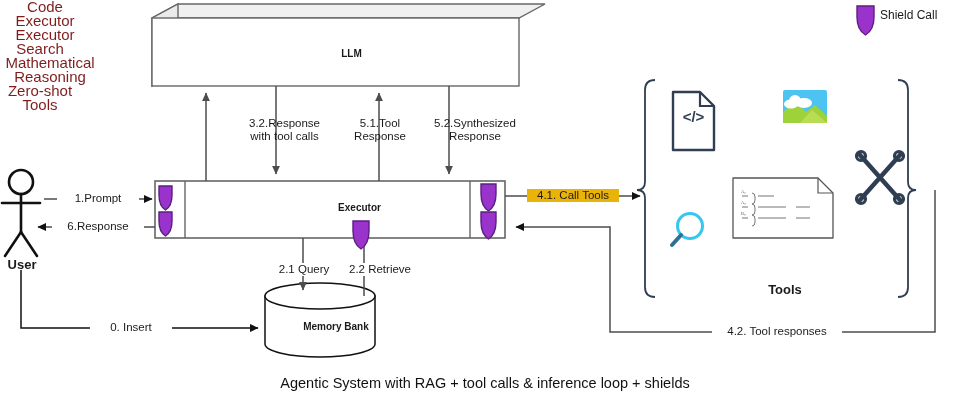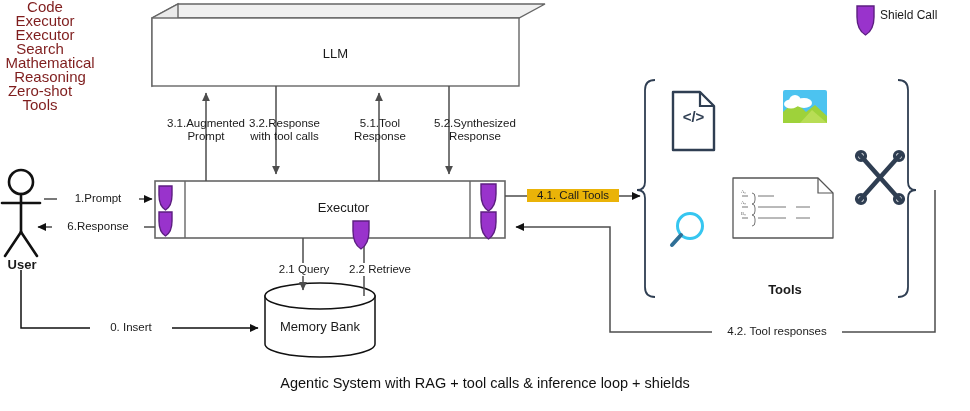--- a/index.html
+++ b/index.html
@@ -3,21 +3,21 @@
 <meta charset="utf-8">
 <style>
   html,body{margin:0;padding:0;background:#ffffff;}
   body{width:970px;height:411px;position:relative;overflow:hidden;
        font-family:"Liberation Sans",sans-serif;color:#000;}
   #stage{position:absolute;left:0;top:0;width:970px;height:411px;}
   svg{position:absolute;left:0;top:0;width:970px;height:411px;overflow:visible;}
   .lbl{position:absolute;font-size:11.5px;color:#1a1a1a;line-height:13px;
        text-align:center;white-space:pre-line;}
   .bold{font-weight:bold;}
-  .node-title{font-weight:normal;font-size:13px;}
+  .node-title{font-weight:bold;font-size:10px;margin-left:16px;}
   .cap{font-size:14.5px;color:#111;}
   .toolname{font-size:15px;color:#7f1d1d;text-align:center;line-height:14px;}
 </style>
 </head>
 <body>
 
 <div id="stage">
 
   <svg viewBox="0 0 970 411">
     <defs>
@@ -147,22 +147,20 @@
   </svg>
 
   <div class="lbl node-title" style="left:152px;top:47px;width:367px;">LLM</div>
 
   <div class="lbl node-title" style="left:185px;top:201px;width:285px;padding-left:16px;">Executor</div>
 
   <div class="lbl node-title" style="left:265px;top:320px;width:110px;">Memory Bank</div>
 
   <div class="lbl bold" style="left:0px;top:258px;width:44px;font-size:13px;">User</div>
 
-  <div class="lbl" style="left:140px;top:117px;width:132px;">3.1.Augmented
-Prompt</div>
   <div class="lbl" style="left:232px;top:117px;width:105px;">3.2.Response
 with tool calls</div>
   <div class="lbl" style="left:334px;top:117px;width:92px;">5.1.Tool
 Response</div>
   <div class="lbl" style="left:420px;top:117px;width:110px;">5.2.Synthesized
 Response</div>
 
   <div class="lbl" style="left:57px;top:192px;width:82px;background:#fff;">1.Prompt</div>
   <div class="lbl" style="left:52px;top:220px;width:92px;background:#fff;">6.Response</div>
 

